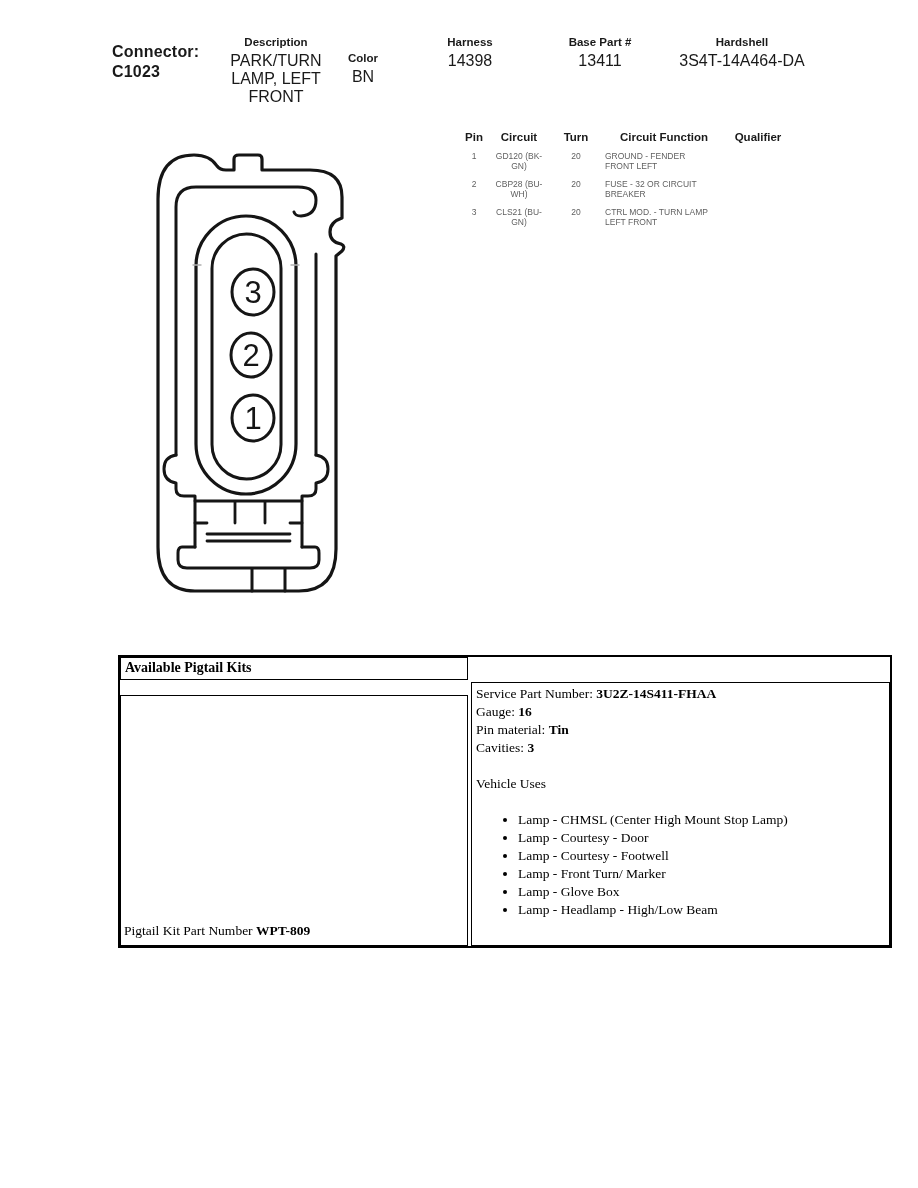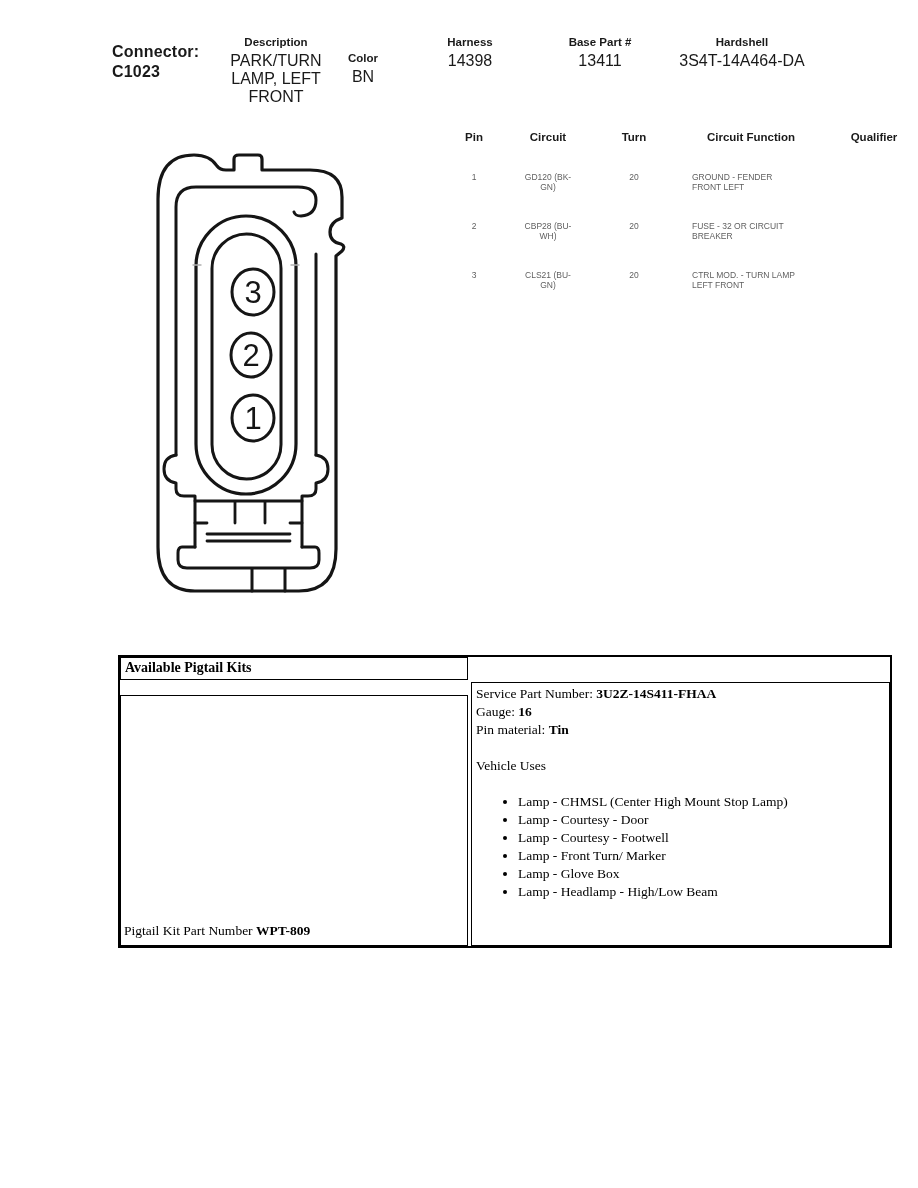--- a/index.html
+++ b/index.html
@@ -28,21 +28,20 @@
   .hdr-col:nth-of-type(3) { left: 410px; top: 36px; width: 120px; }
   .hdr-col:nth-of-type(4) { left: 540px; top: 36px; width: 120px; }
   .hdr-col:nth-of-type(5) { left: 672px; top: 36px; width: 140px; }
 
   
   .pin-table {
     position: absolute; left: 460px; top: 131px;
     display: grid;
     grid-template-columns: 28px 62px 52px 124px 64px;
     row-gap: 8px;
-    gap: 29px;
   }
   .pt-h { font-size: 11.5px; font-weight: bold; text-align: center; white-space: nowrap; }
   .pt-c { font-size: 8.5px; line-height: 10px; color: #5f5f5f; text-align: center; white-space: pre-line; }
   .pt-c.function { text-align: left; padding-left: 3px; }
 
   
   .connector-svg { position: absolute; left: 149px; top: 139px; }
 
   
   .pigtail {
@@ -182,20 +181,21 @@
     <div class="pg-left">
       <div class="pg-left-text">
         <span>Pigtail Kit Part Number </span><b>WPT-809</b>
       </div>
     </div>
     <div class="pg-right">
       <div id="pg-details">
           <div class="pg-line"><span>Service Part Number: </span><b>3U2Z-14S411-FHAA</b></div>
           <div class="pg-line"><span>Gauge: </span><b>16</b></div>
           <div class="pg-line"><span>Pin material: </span><b>Tin</b></div>
+          <div class="pg-line"><span>Cavities: </span><b>3</b></div>
         </div>
       <div class="pg-uses-title">Vehicle Uses</div>
       <ul class="pg-uses" id="pg-uses">
           <li>Lamp - CHMSL (Center High Mount Stop Lamp)</li>
           <li>Lamp - Courtesy - Door</li>
           <li>Lamp - Courtesy - Footwell</li>
           <li>Lamp - Front Turn/ Marker</li>
           <li>Lamp - Glove Box</li>
           <li>Lamp - Headlamp - High/Low Beam</li>
         </ul>

